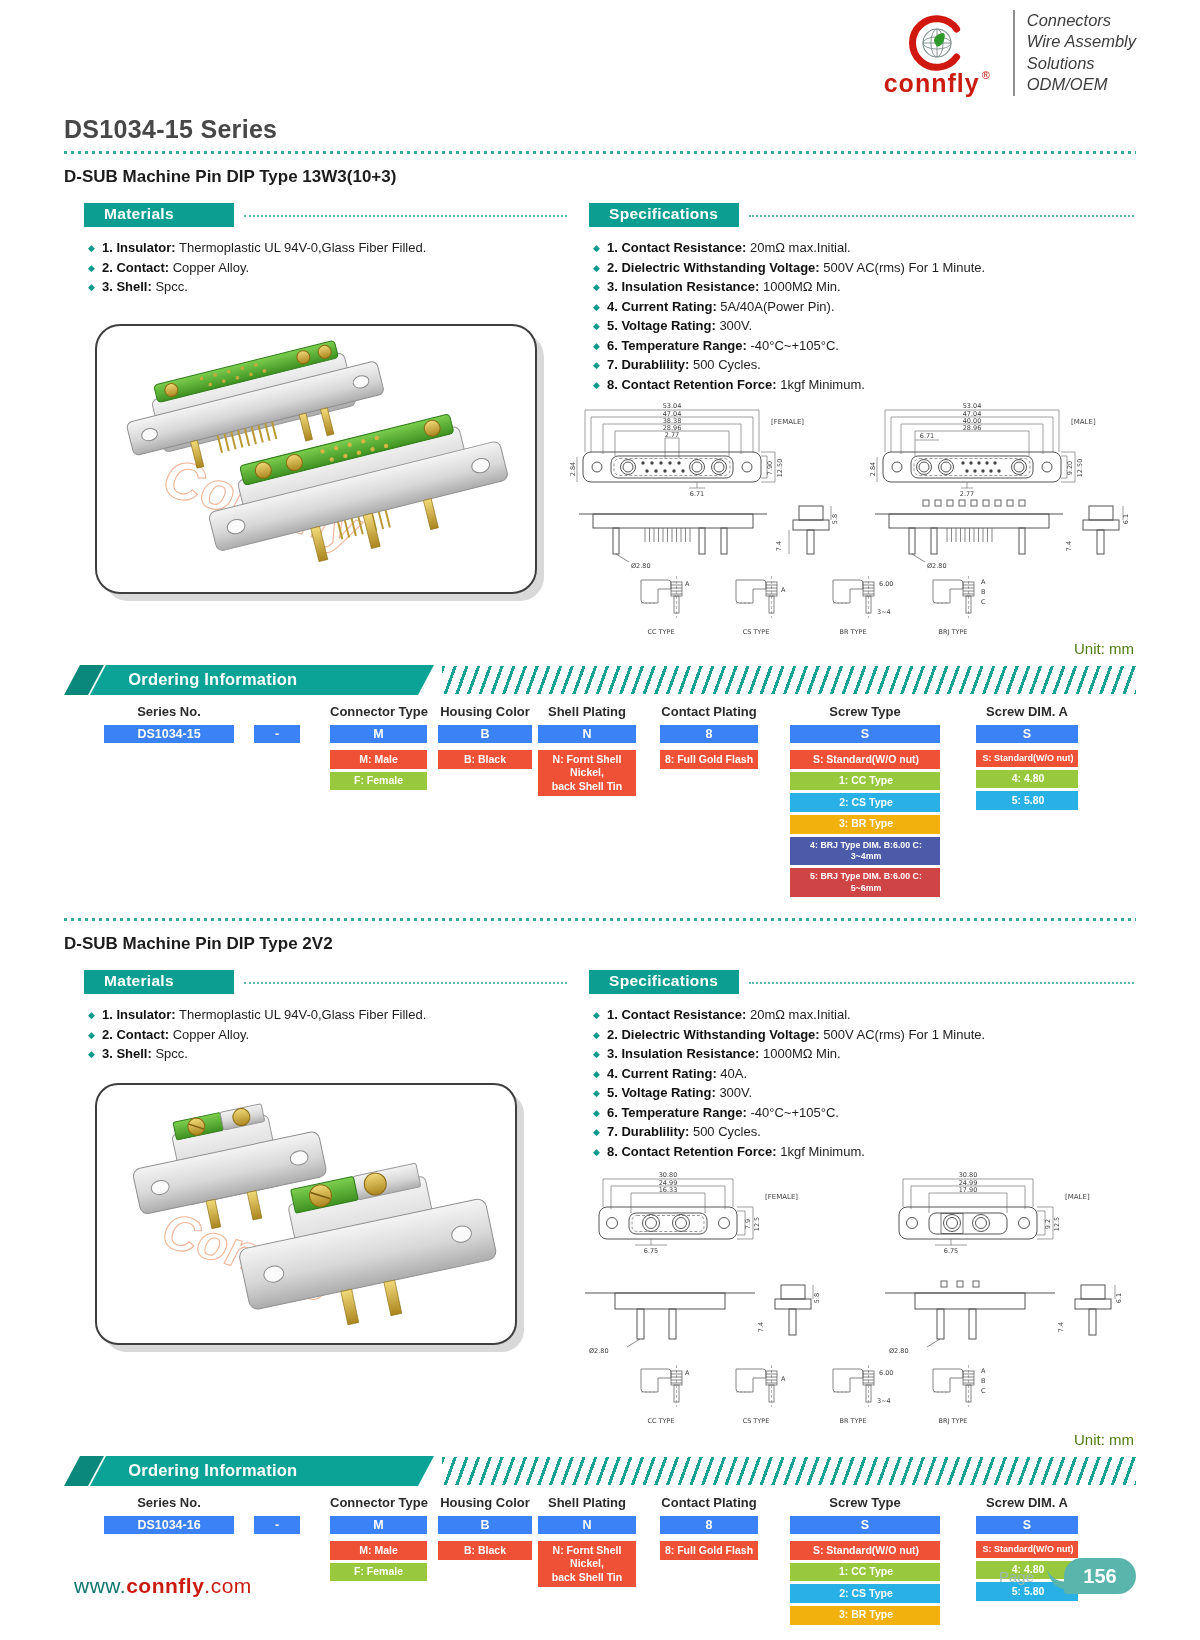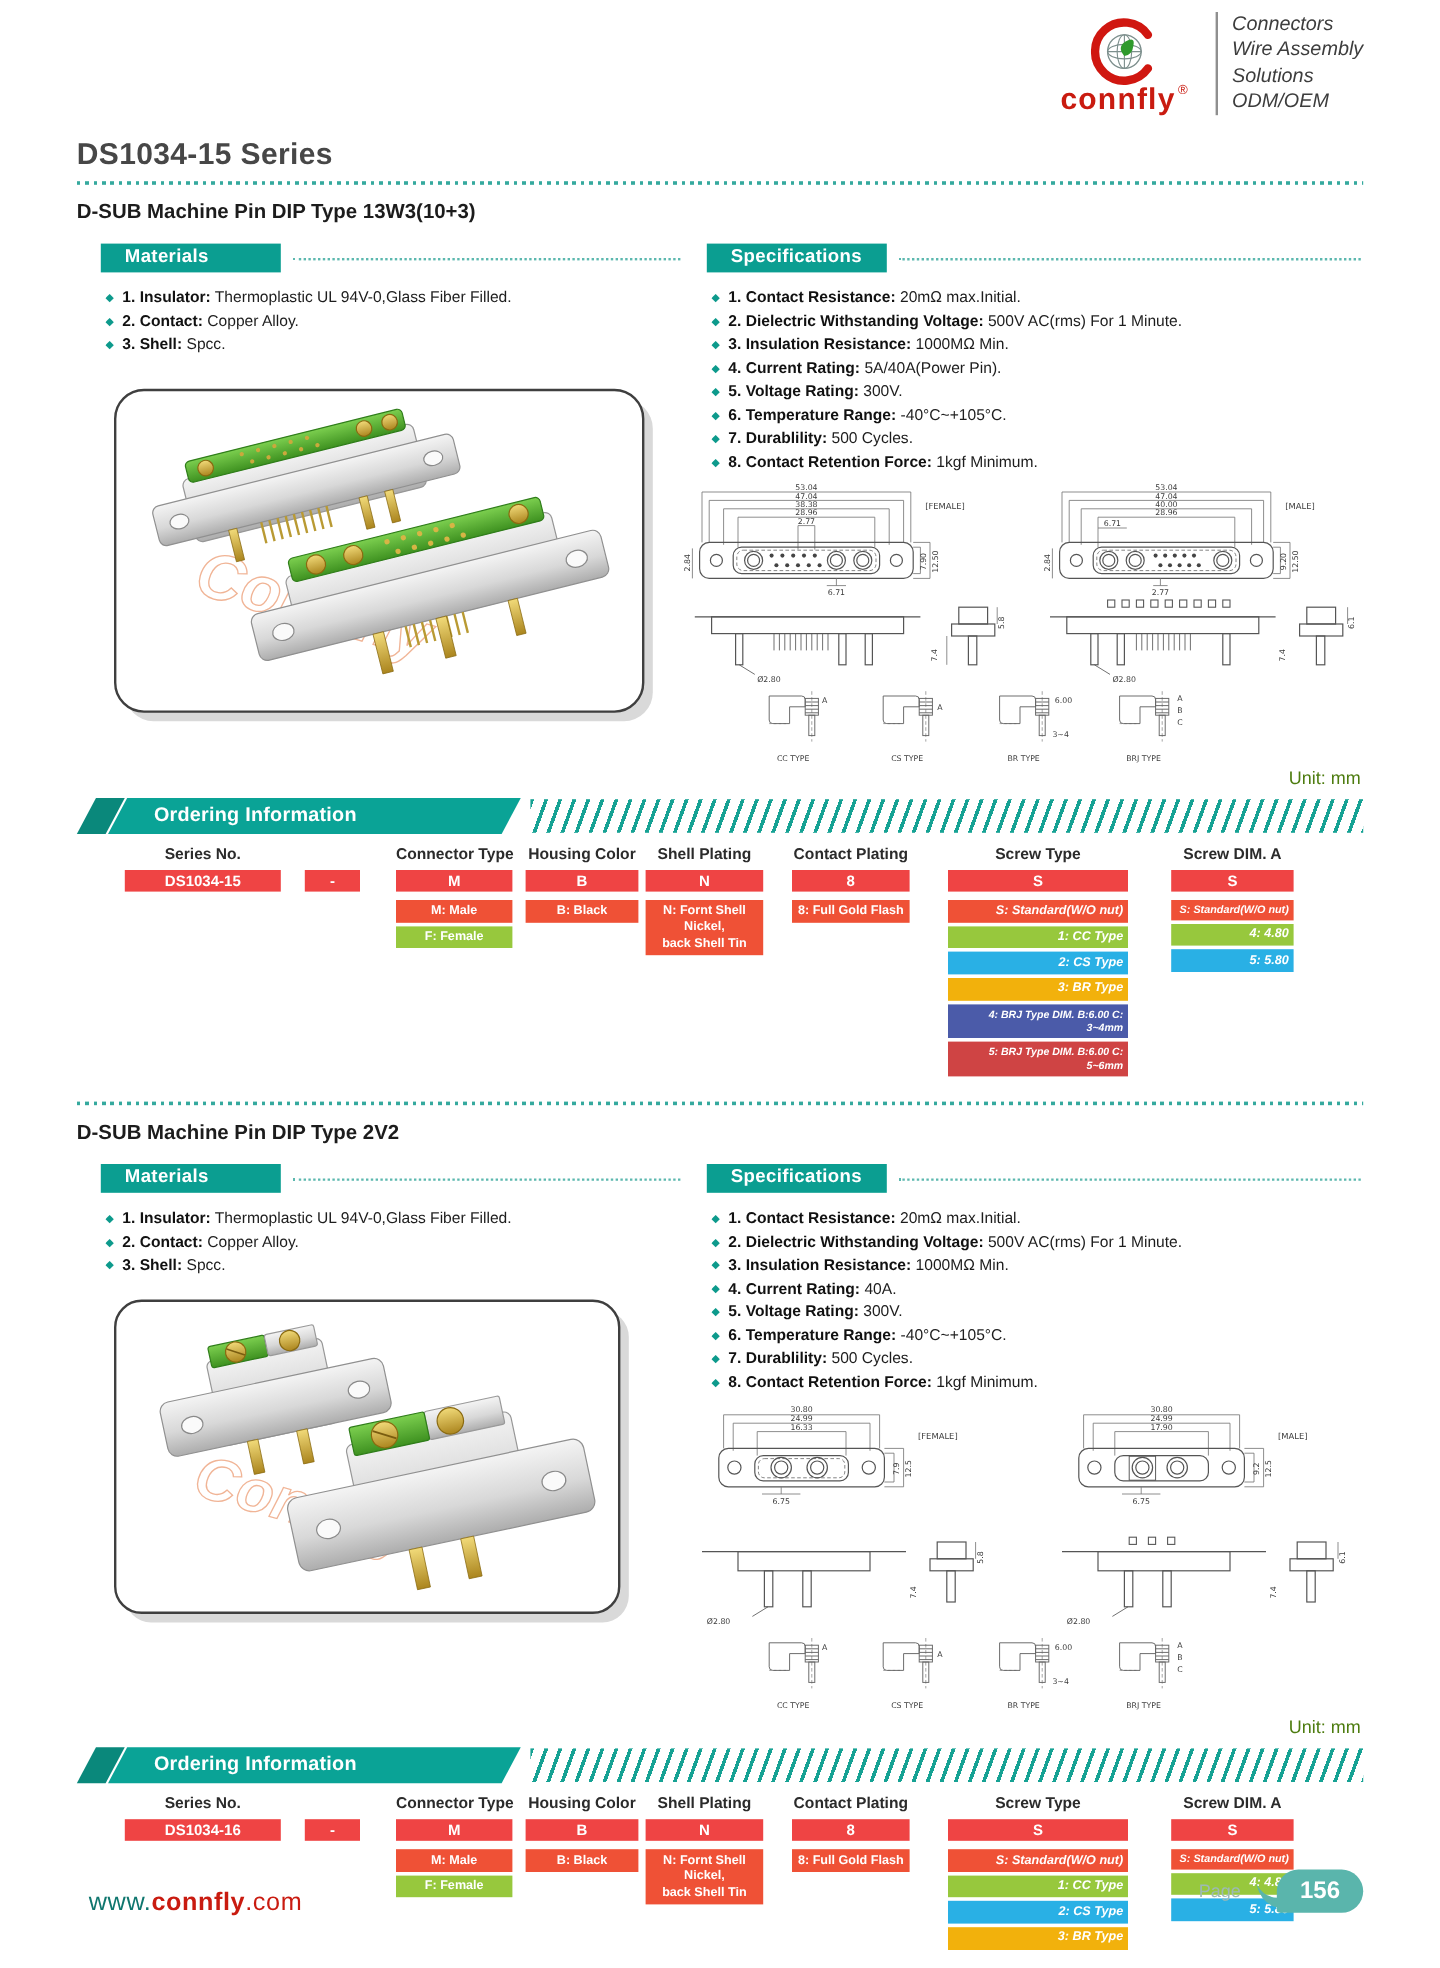--- a/index.html
+++ b/index.html
@@ -54,24 +54,24 @@
   .obanner .slash { position:absolute; left:8px; top:0; width:24px; height:30px; background:#0a887b; transform:skewX(-28deg); }
   .obanner .bmain { position:absolute; left:34px; top:0; width:328px; height:30px; background:#0aa396; transform:skewX(-28deg); }
   .obanner .bmain span { display:block; transform:skewX(28deg); color:#fff; font-weight:bold; font-size:16.5px; line-height:29px; padding-left:30px; white-space:nowrap; letter-spacing:.2px; }
   .obanner .stripes { position:absolute; left:378px; right:0; top:1px; height:28px;
     background:repeating-linear-gradient(110deg,#16a294 0 3px, transparent 3px 11px); }
 
   
   .ord-table { position:relative; height:168px; margin-top:9px; }
   .ocol { position:absolute; top:0; }
   .ohdr { text-align:center; white-space:nowrap; font-weight:bold; font-size:13px; color:#2b2b2b; height:18px; }
-  .code { height:18px; background:#ef4444; color:#fff; font-weight:bold; text-align:center; font-size:12.5px; line-height:18px; margin-top:3px; }
+  .code { height:18px; background:#3b82f6; color:#fff; font-weight:bold; text-align:center; font-size:12.5px; line-height:18px; margin-top:3px; }
   .opts { margin-top:7px; display:flex; flex-direction:column; gap:3px; }
   .opt { color:#fff; font-weight:bold; font-size:10.5px; line-height:1.3; padding:2.5px 4px; text-align:center; white-space:pre-line; }
-  .left-opts .opt { text-align:right; padding-left:6px;font-style:italic; }
+  .left-opts .opt { text-align:center; padding-left:6px; }
   .c-red { background:#ef5136; } .c-green { background:#97c83d; } .c-blue { background:#29b0e5; }
   .c-amber { background:#f2b10c; } .c-indigo { background:#4b5ba9; } .c-darkred { background:#cf4444; }
   .c-sm { font-size:8.8px; padding-top:3px; padding-bottom:3px; }
   .c-xs { font-size:9px; }
 
   
   .s16 { margin-top:46px; }
   .s16 .series-title2 { font-size:25px; font-weight:bold; color:#474747; letter-spacing:.3px; }
 
   

